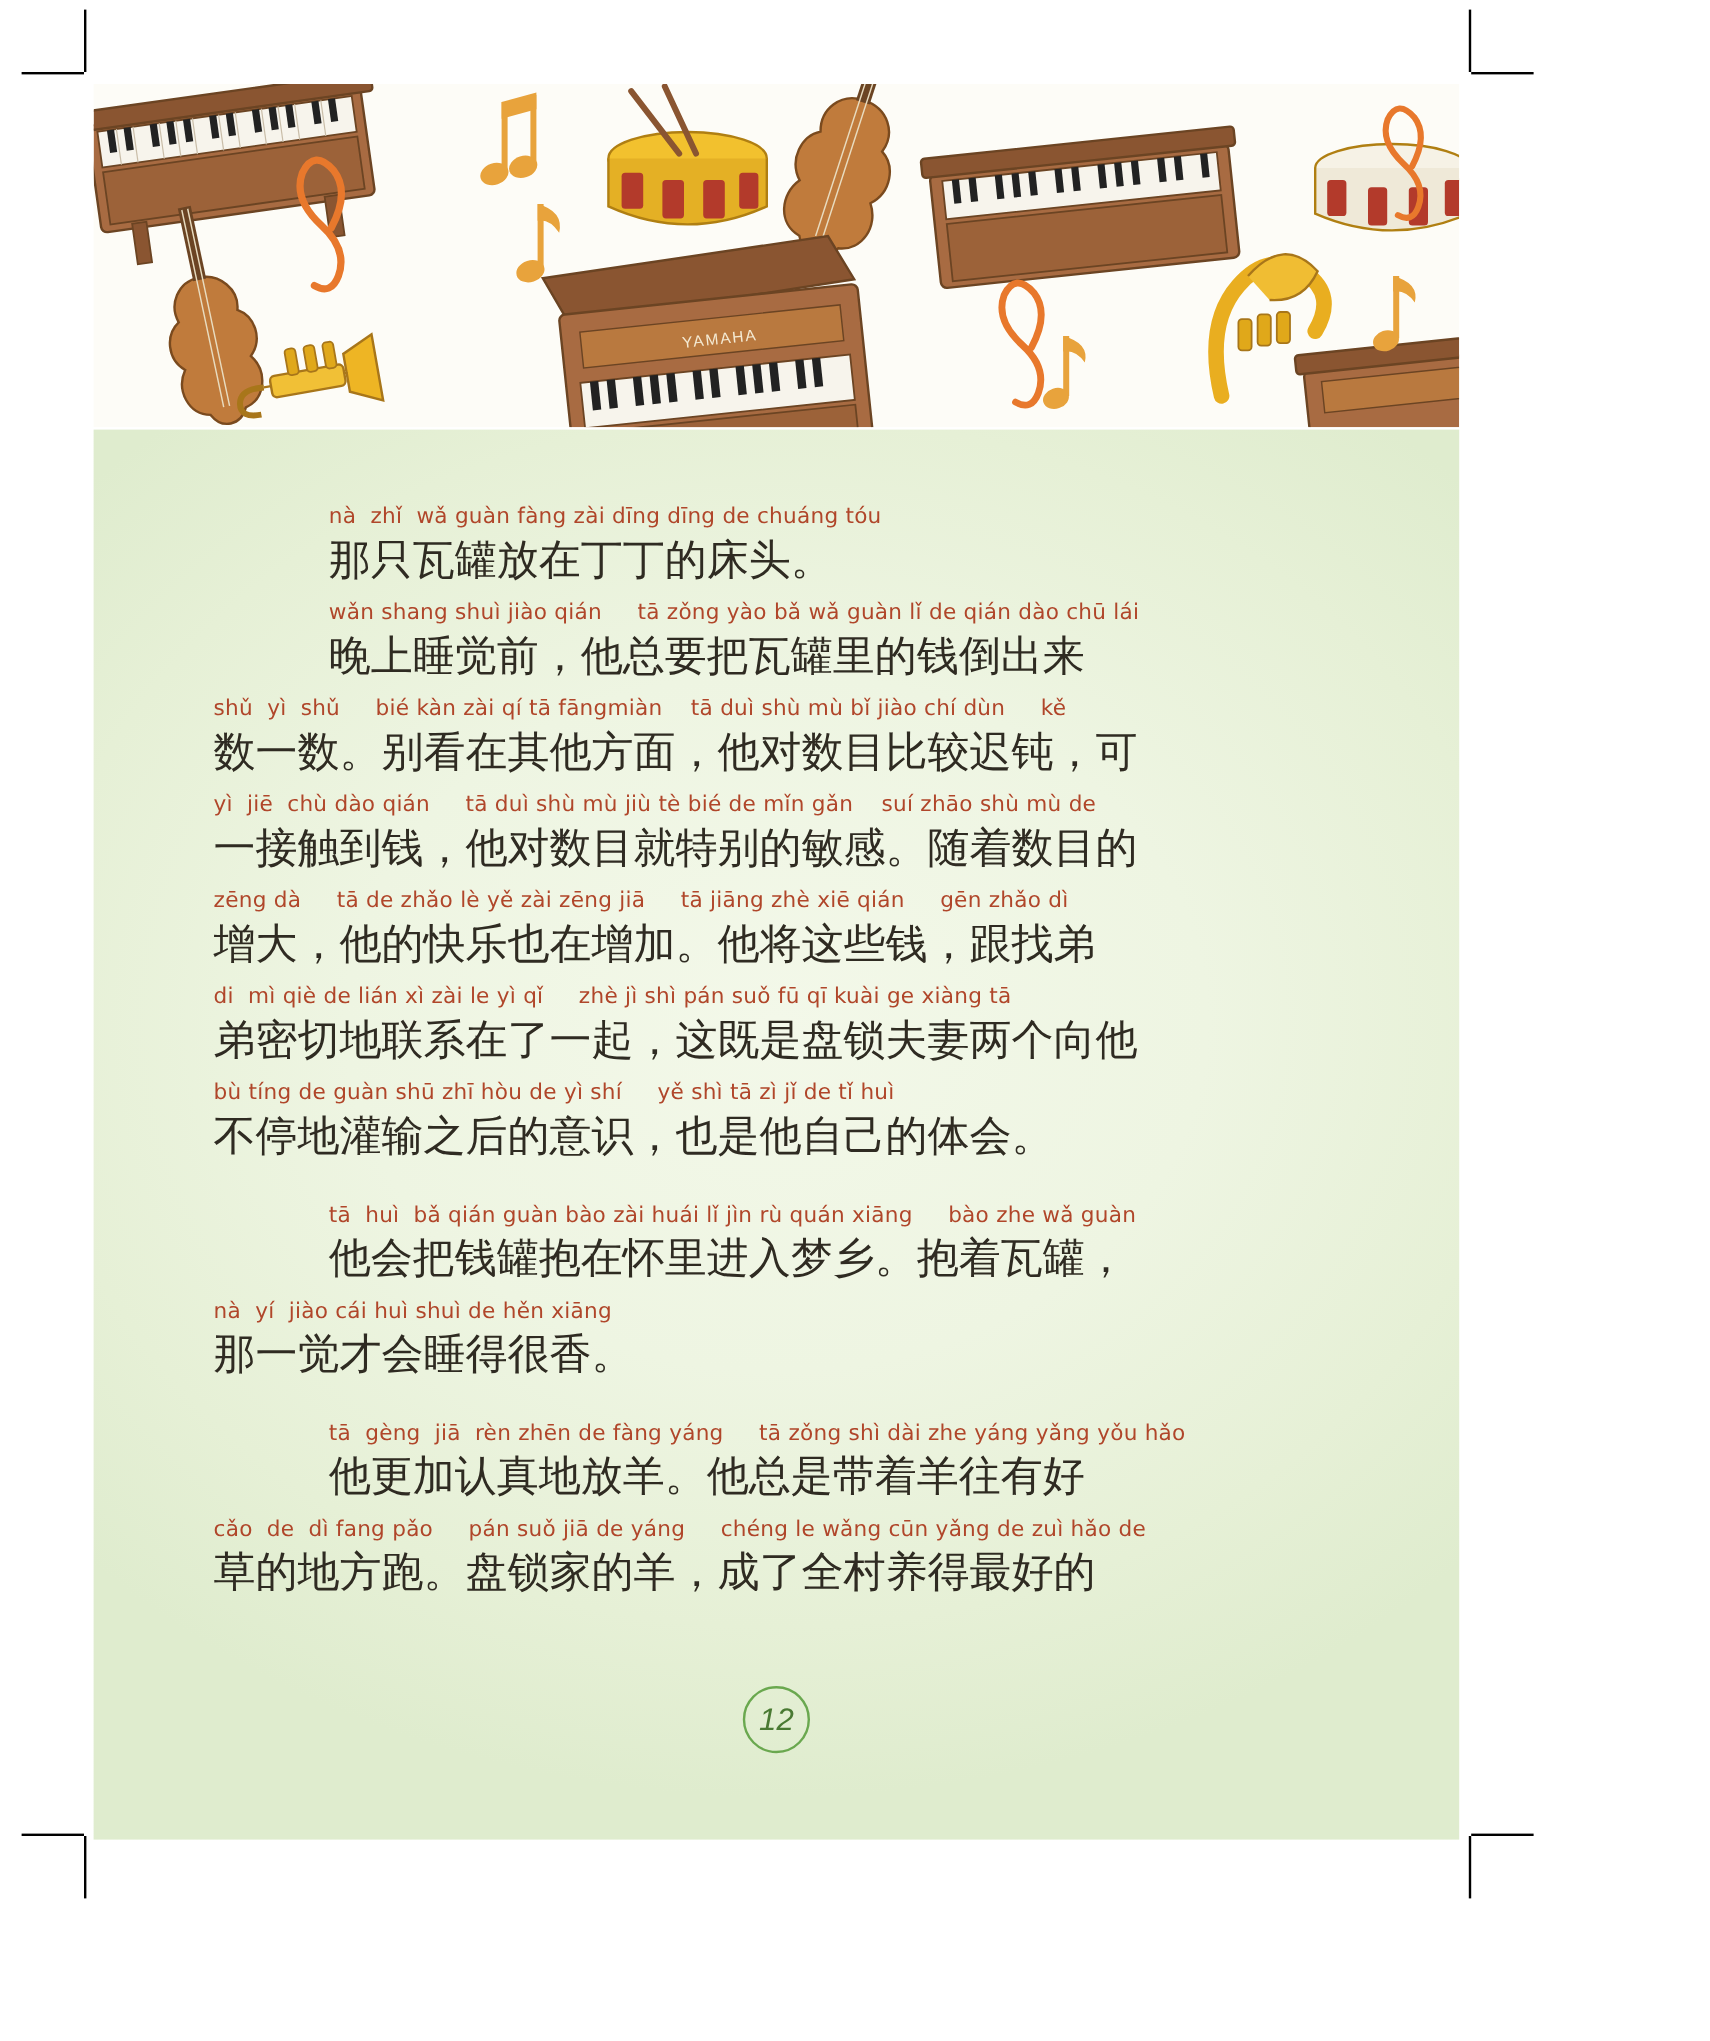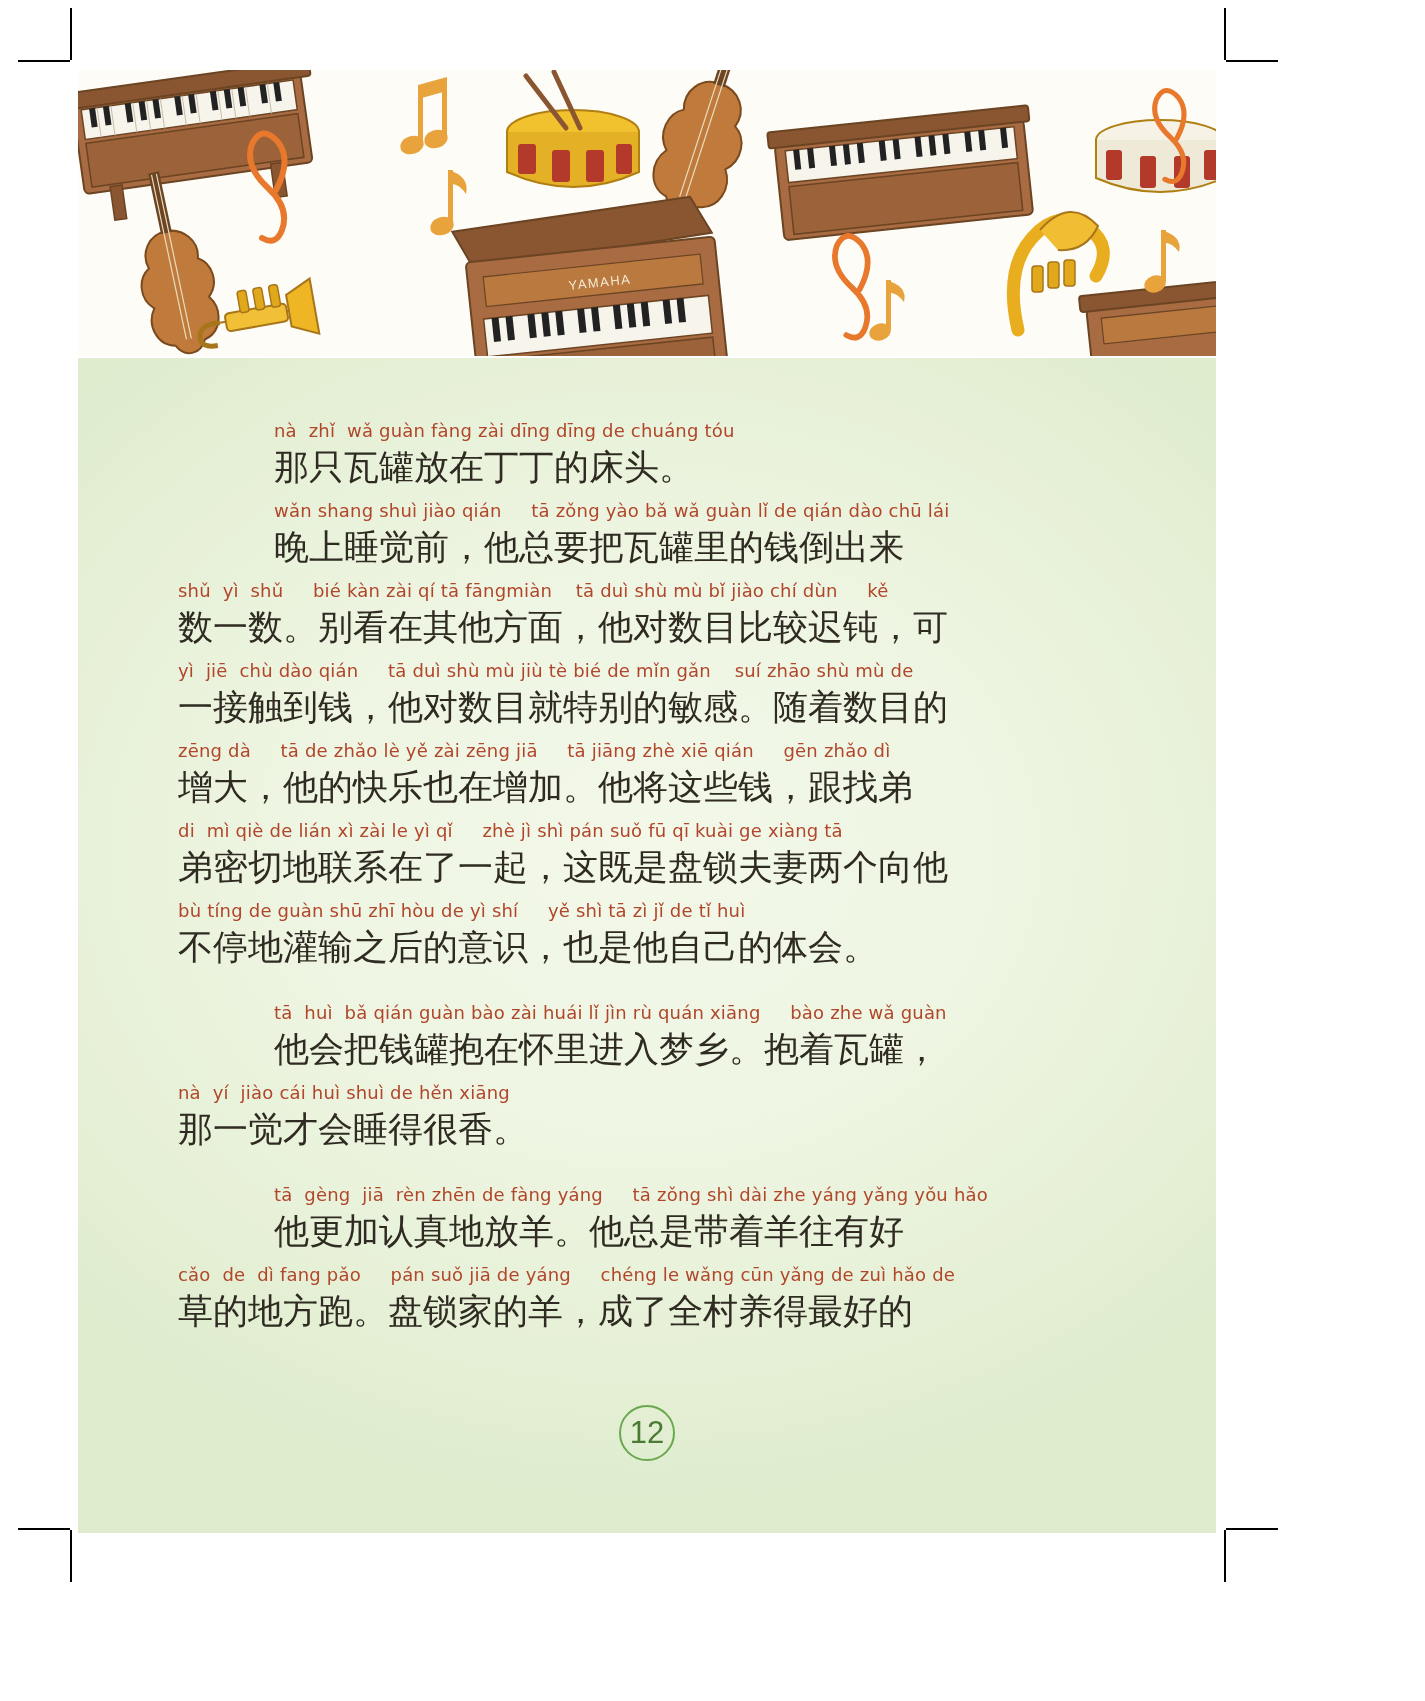--- a/index.html
+++ b/index.html
@@ -88,26 +88,27 @@
   #page-number {
     position: absolute;
     left: 50%;
     transform: translateX(-50%);
     bottom: 72px;
     width: 52px;
     height: 52px;
     border-radius: 50%;
     border: 2px solid #6aa84f;
     color: #4a7a33;
-    font-size: 31px;
+    font-size: 26px;
     display: flex;
     align-items: center;
     justify-content: center;
     font-family: "Liberation Sans", sans-serif;
     background: transparent;
+    font-style: italic;
   }
 </style>
 </head>
 <body>
 
 <div id="page">
 
   <div class="crop" style="left:70px;top:8px;width:2px;height:52px;"></div>
   <div class="crop" style="left:18px;top:60px;width:52px;height:2px;"></div>
   <div class="crop" style="left:1224px;top:8px;width:2px;height:52px;"></div>

